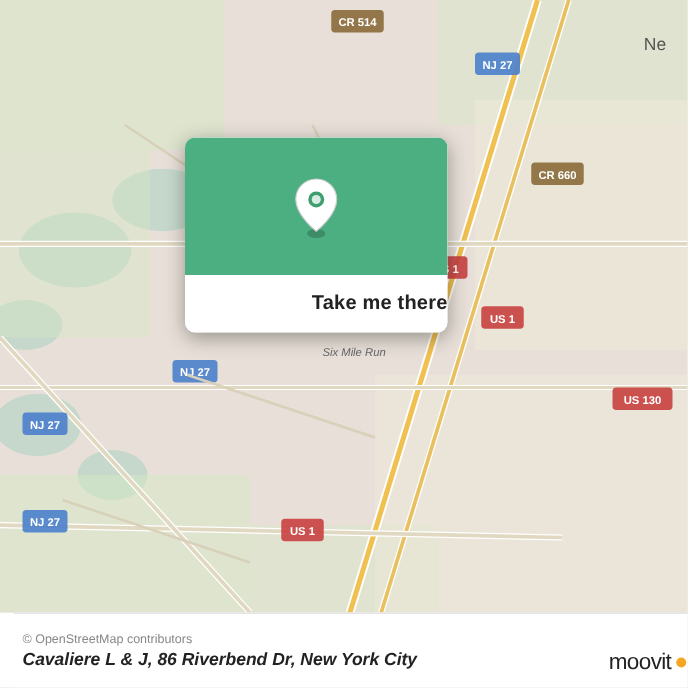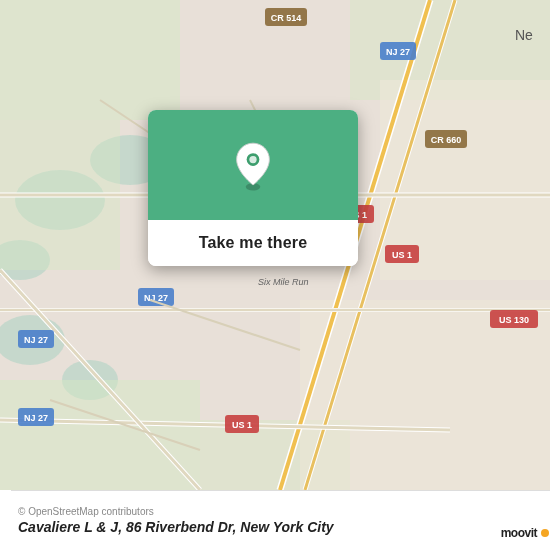--- a/index.html
+++ b/index.html
@@ -63,21 +63,21 @@
 
     #card-button {
       width: 100%;
       padding: 14px 0;
       background: #fff;
       border: none;
       cursor: pointer;
       font-size: 16px;
       font-weight: 600;
       color: #222;
-      text-align: center;
+      text-align: right;
       letter-spacing: 0.01em;
     }
 
     
     #bottom-bar {
       width: 550px;
       height: 60px;
       background: #fff;
       border-top: 1px solid #ddd;
       display: flex;
@@ -104,22 +104,22 @@
     #moovit-logo {
       position: absolute;
       right: 12px;
       bottom: 10px;
       display: flex;
       align-items: center;
       gap: 3px;
     }
 
     .moovit-text {
-      font-size: 12px;
-      font-weight: 700;
+      font-size: 18px;
+      font-weight: 400;
       color: #222;
       letter-spacing: -0.5px;
     }
 
     .moovit-dot {
       width: 8px;
       height: 8px;
       background: #f5a623;
       border-radius: 50%;
       display: inline-block;

